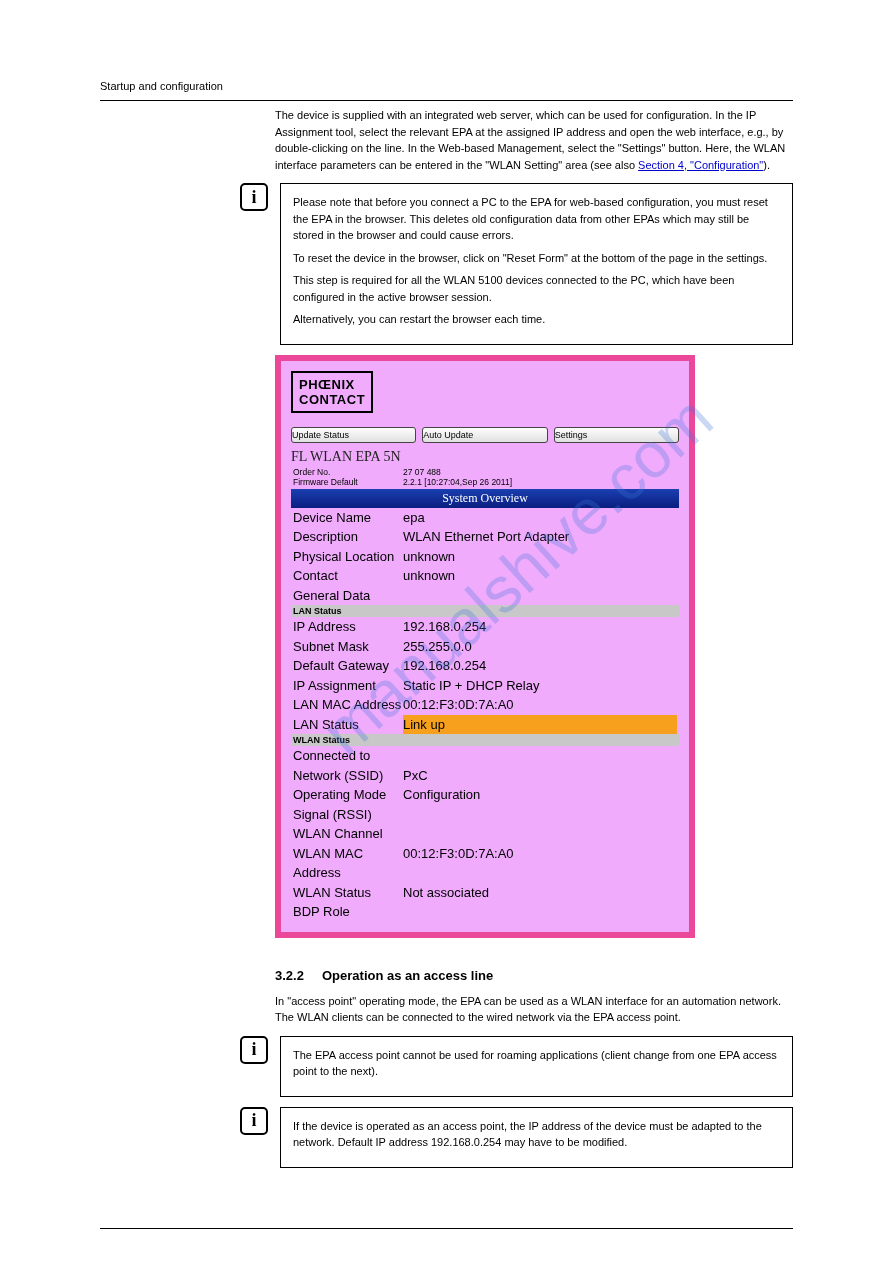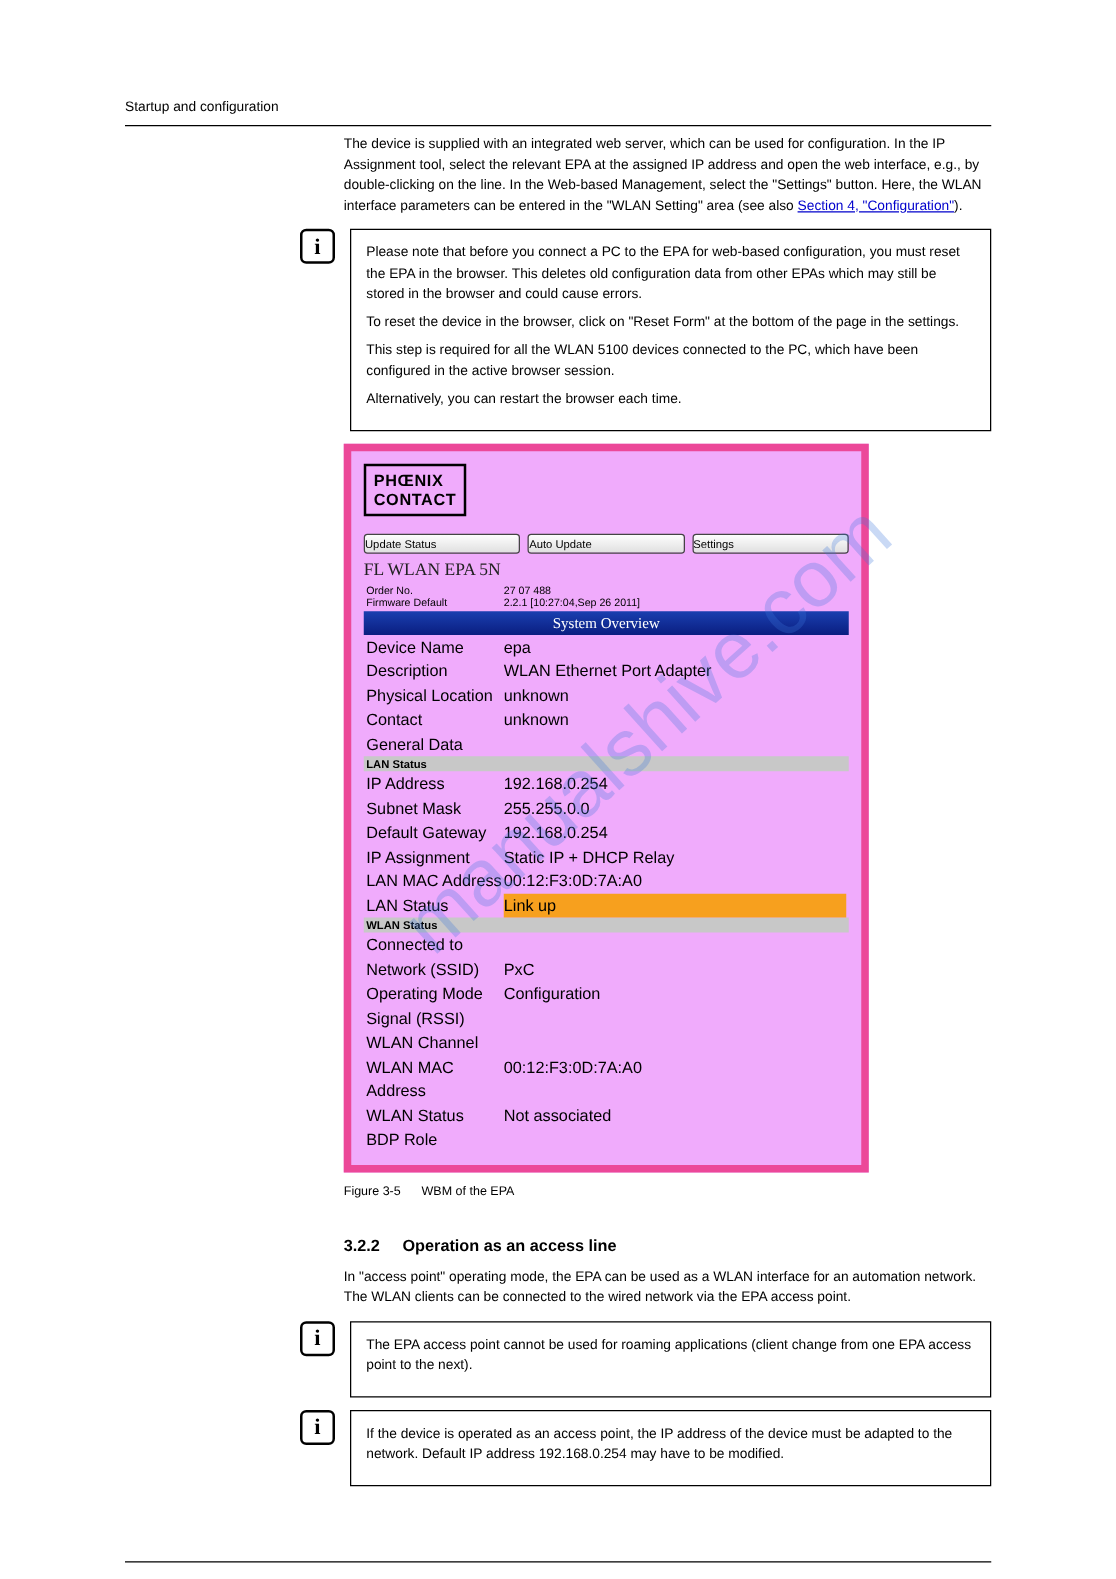--- a/index.html
+++ b/index.html
@@ -267,23 +267,20 @@
           <div class="k">WLAN Status</div>
           <div class="v">Not associated</div>
         </div>
       <div class="data-row">
           <div class="k">BDP Role</div>
           <div class="v"></div>
         </div>
     </div>
   </div>
 
-  <p class="caption">
-    <span>Figure 3-5</span>&nbsp;&nbsp;&nbsp;&nbsp;&nbsp;&nbsp;<span>WBM of the EPA</span>
-  </p>
 
   <div class="section-h">
     <span>3.2.2</span>&nbsp;&nbsp;&nbsp;&nbsp;&nbsp;<span>Operation as an access line</span>
   </div>
 
   <p class="body-text">In "access point" operating mode, the EPA can be used as a WLAN interface for an automation network. The WLAN clients can be connected to the wired network via the EPA access point.</p>
 
   <div class="note-row">
     <div class="info-icon">i</div>
     <div class="note-box">

